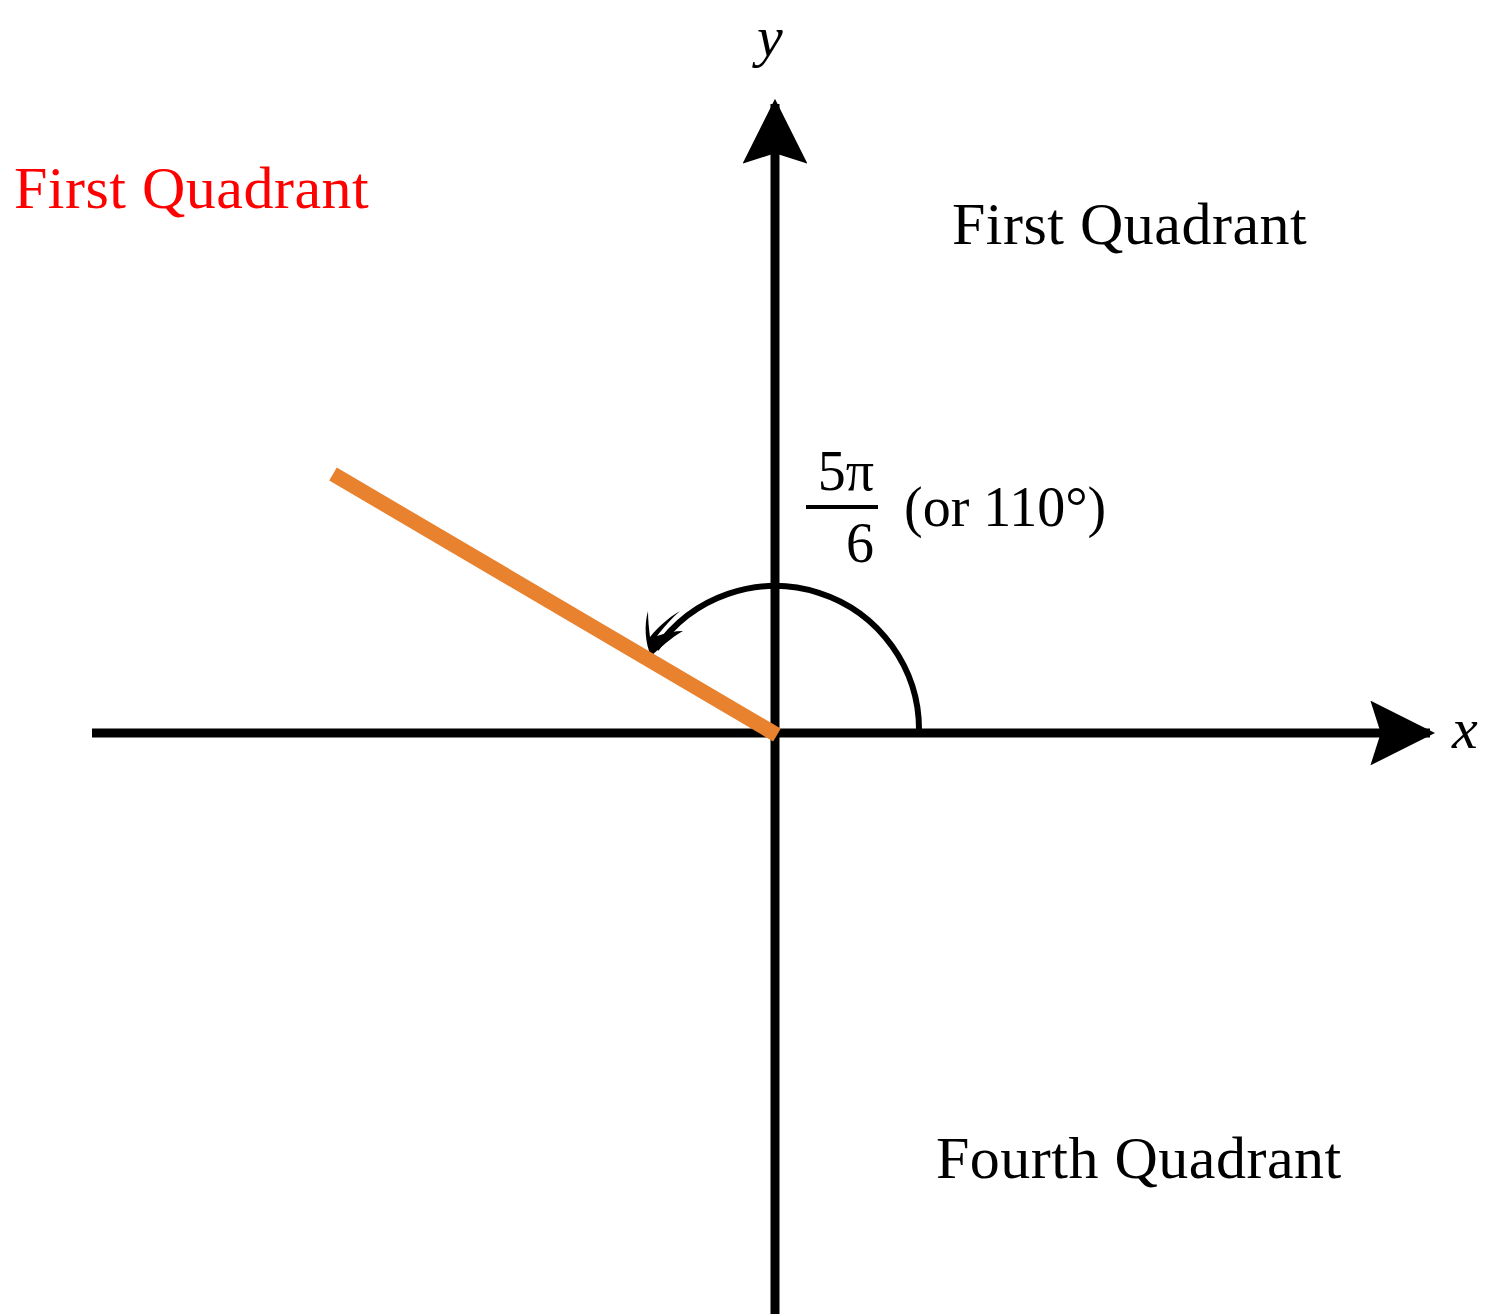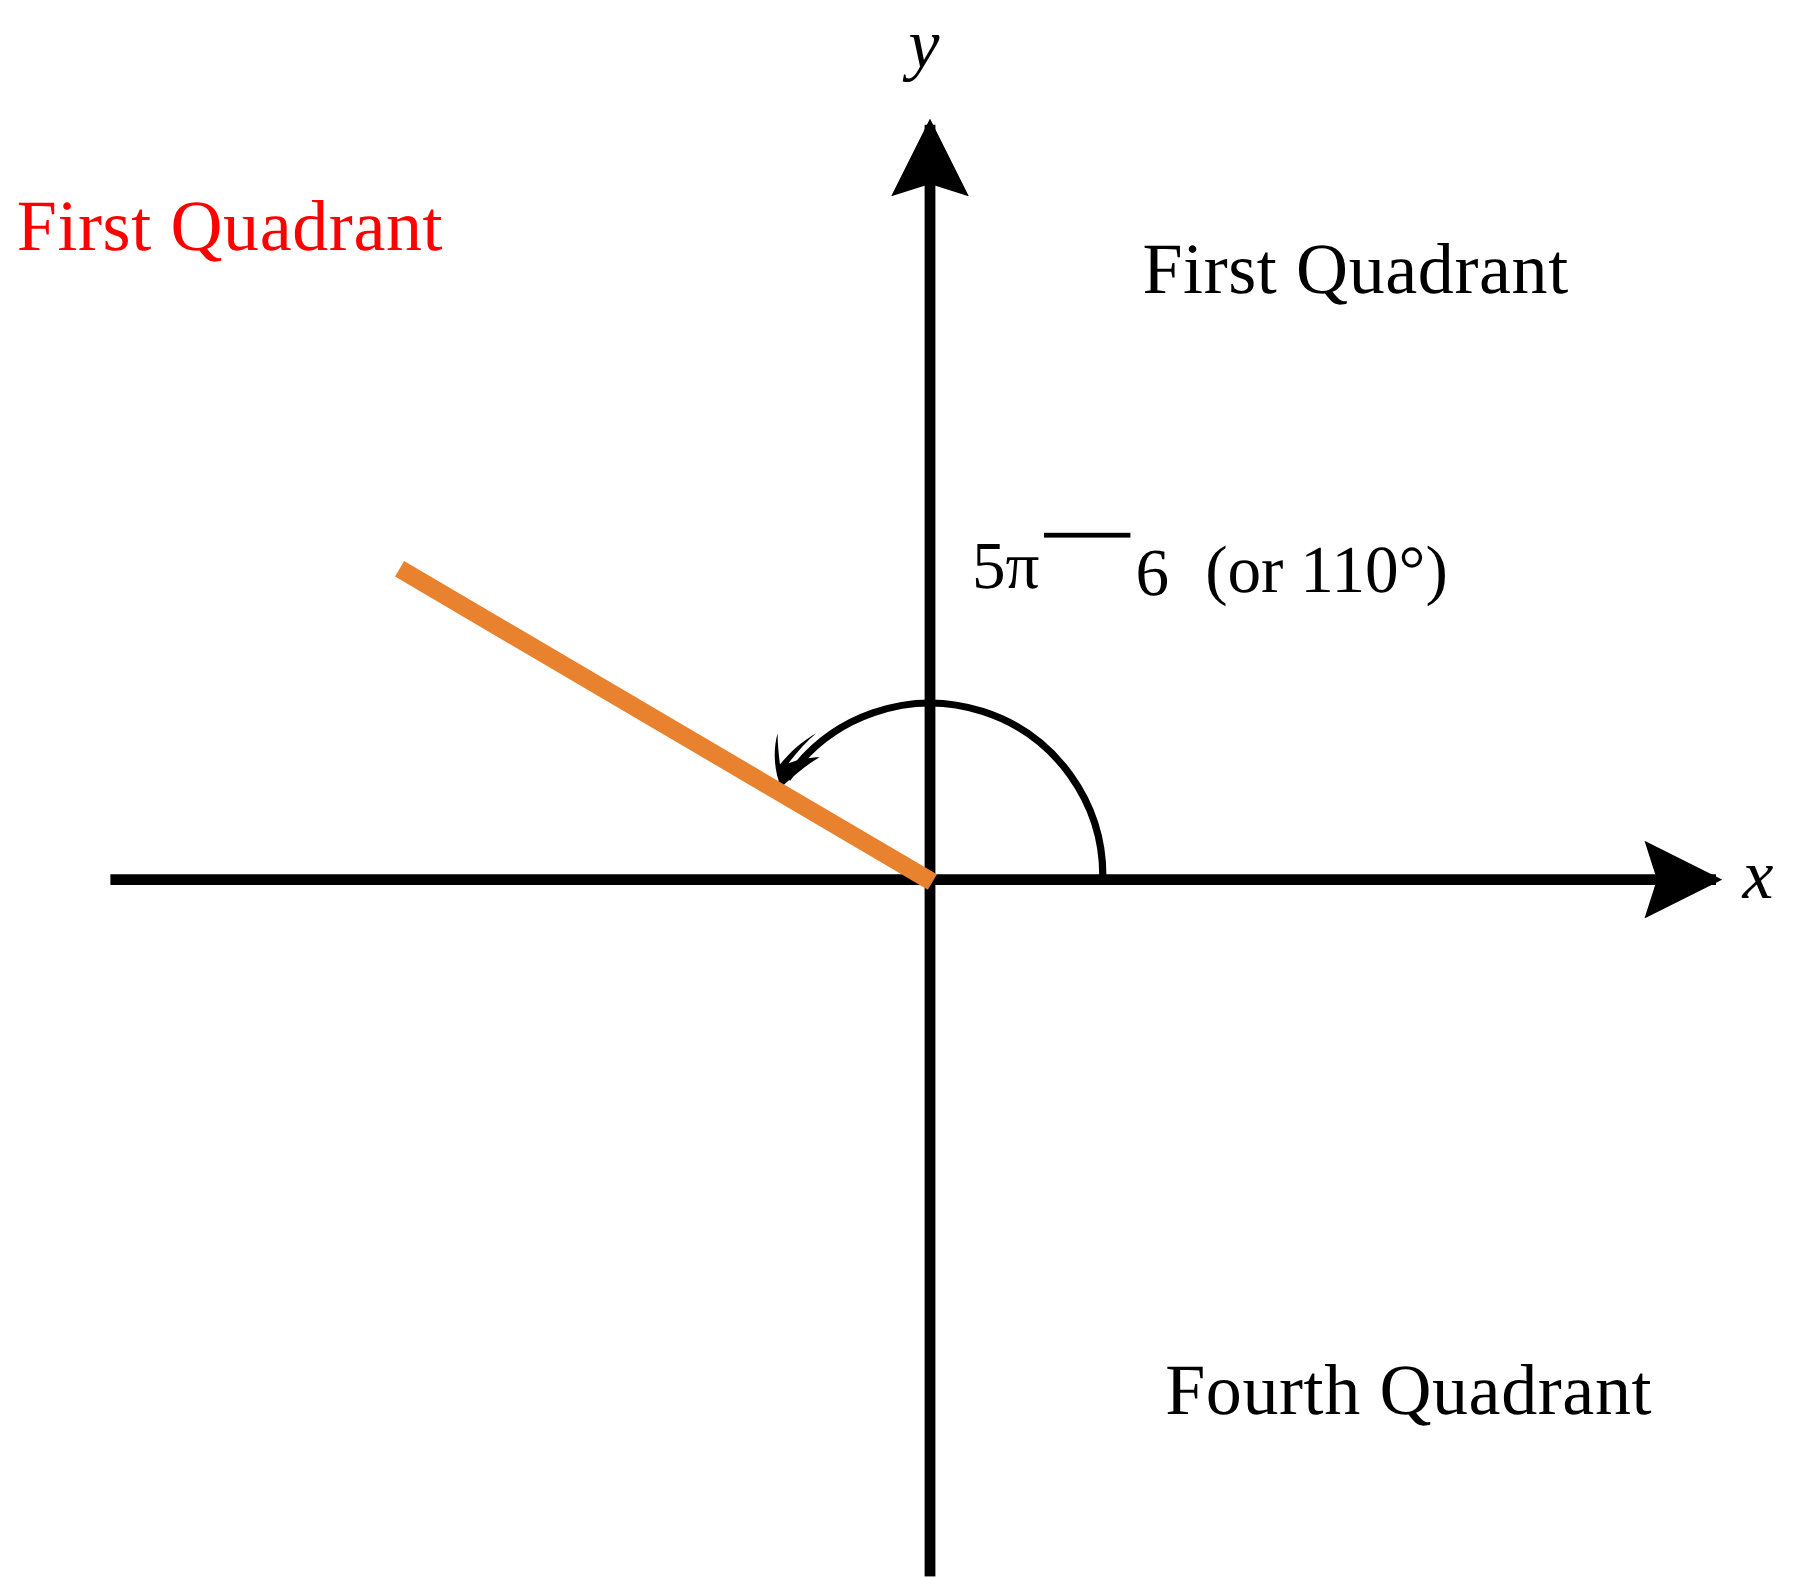--- a/index.html
+++ b/index.html
@@ -32,21 +32,21 @@
     color: #000000;
     line-height: 1;
   }
   .quad-label {
     font-size: 60px;
     letter-spacing: 0.5px;
   }
   .quad-first   { left: 952px;  top: 158px; margin-top: 36px; }
   .quad-second  { left: 14px;   top: 158px; color: #ff0000; }
   .quad-third   { left: 16px;   top: 1128px; }
-  .quad-fourth  { left: 971px;  top: 1128px; }
+  .quad-fourth  { left: 936px;  top: 1128px; }
 
   .axis-label {
     font-size: 58px;
     font-style: italic;
     font-family: "Liberation Serif", "DejaVu Serif", serif;
   }
   .axis-x-label { left: 1452px; top: 700px; }
   .axis-y-label { left: 757px;  top: 8px; }
 
   
@@ -54,22 +54,22 @@
     position: absolute;
     left: 806px;
     top: 443px;
     display: flex;
     flex-direction: row;
     align-items: center;
     font-size: 56px;
   }
   .fraction {
     display: inline-flex;
-    flex-direction: row;
-    align-items: flex-start;
+    flex-direction: column;
+    align-items: flex-end;
     line-height: 1;
   }
   .fraction .numer {
     padding: 0 4px 6px 4px;
     font-size: 56px;
   }
   .fraction .rule {
     width: 100%;
     min-width: 72px;
     height: 4px;

